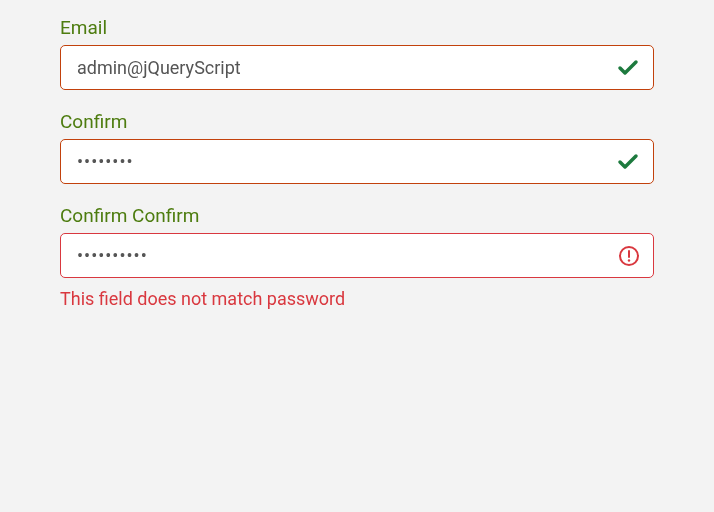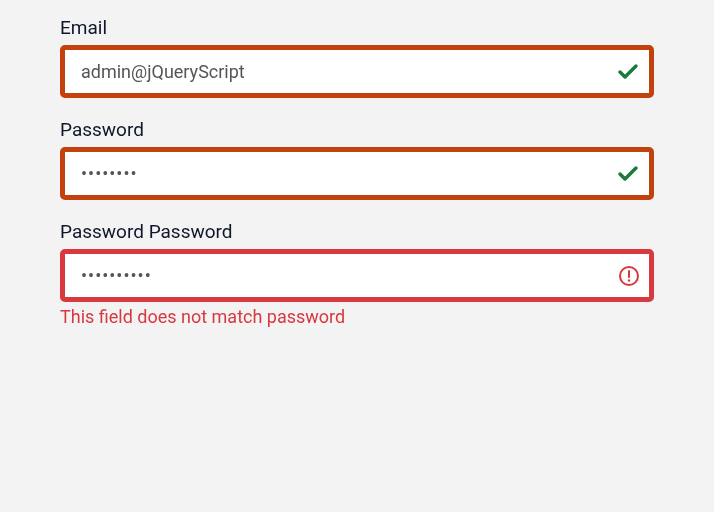--- a/index.html
+++ b/index.html
@@ -13,56 +13,56 @@
       padding: 16px 60px;
       width: 714px;
       height: 512px;
     }
     .field-group {
       margin-bottom: 20px;
     }
     .field-label {
       display: block;
       font-size: 19px;
-      color: #0f172a;
+      color: #4d7c0f;
       margin-bottom: 6px;
       font-weight: 400;
     }
     .input-wrapper {
       position: relative;
       display: flex;
       align-items: center;
     }
     .text-input {
       width: 100%;
       padding: 11px 48px 11px 16px;
       font-size: 18px;
       color: #555;
       background: #fff;
-      border: 5px solid #c2410c;
+      border: 1px solid #c2410c;
       border-radius: 5px;
       outline: none;
       font-family: inherit;
     }
     .text-input.error {
       border-color: #d9383f;
     }
     .status-icon {
       position: absolute;
       right: 14px;
       top: 50%;
       transform: translateY(-50%);
       display: flex;
       align-items: center;
       justify-content: center;
     }
     .error-message {
       color: #d9383f;
       font-size: 18px;
-      margin-top: 4px;
+      margin-top: 10px;
     }
     input[type="password"] {
       letter-spacing: 1px;
     }
   </style>
 </head>
 <body>
 
 <div class="field-group">
   <label class="field-label">Email</label>
@@ -70,33 +70,33 @@
     <input type="text" class="text-input" value="admin@jQueryScript" style="">
     <span class="status-icon">
       <svg width="24" height="24" viewBox="0 0 24 24" fill="none">
         <path d="M4 12l5 5L20 6" stroke="#1d7a3e" stroke-width="3.5" stroke-linecap="round" stroke-linejoin="round"></path>
       </svg>
     </span>
   </div>
 </div>
 
 <div class="field-group">
-  <label class="field-label">Password</label>
+  <label class="field-label">Confirm</label>
   <div class="input-wrapper">
     <input type="password" class="text-input" value="••••••••" style="">
     <span class="status-icon">
       <svg width="24" height="24" viewBox="0 0 24 24" fill="none">
         <path d="M4 12l5 5L20 6" stroke="#1d7a3e" stroke-width="3.5" stroke-linecap="round" stroke-linejoin="round"></path>
       </svg>
     </span>
   </div>
 </div>
 
 <div class="field-group">
-  <label class="field-label">Password Password</label>
+  <label class="field-label">Confirm Confirm</label>
   <div class="input-wrapper">
     <input type="password" class="text-input error" value="••••••••••" style="">
     <span class="status-icon">
       <svg width="22" height="22" viewBox="0 0 22 22" fill="none">
         <circle cx="11" cy="11" r="9" stroke="#d9383f" stroke-width="2"></circle>
         <line x1="11" y1="6" x2="11" y2="12" stroke="#d9383f" stroke-width="2" stroke-linecap="round"></line>
         <circle cx="11" cy="15.5" r="1.2" fill="#d9383f"></circle>
       </svg>
     </span>
   </div>

